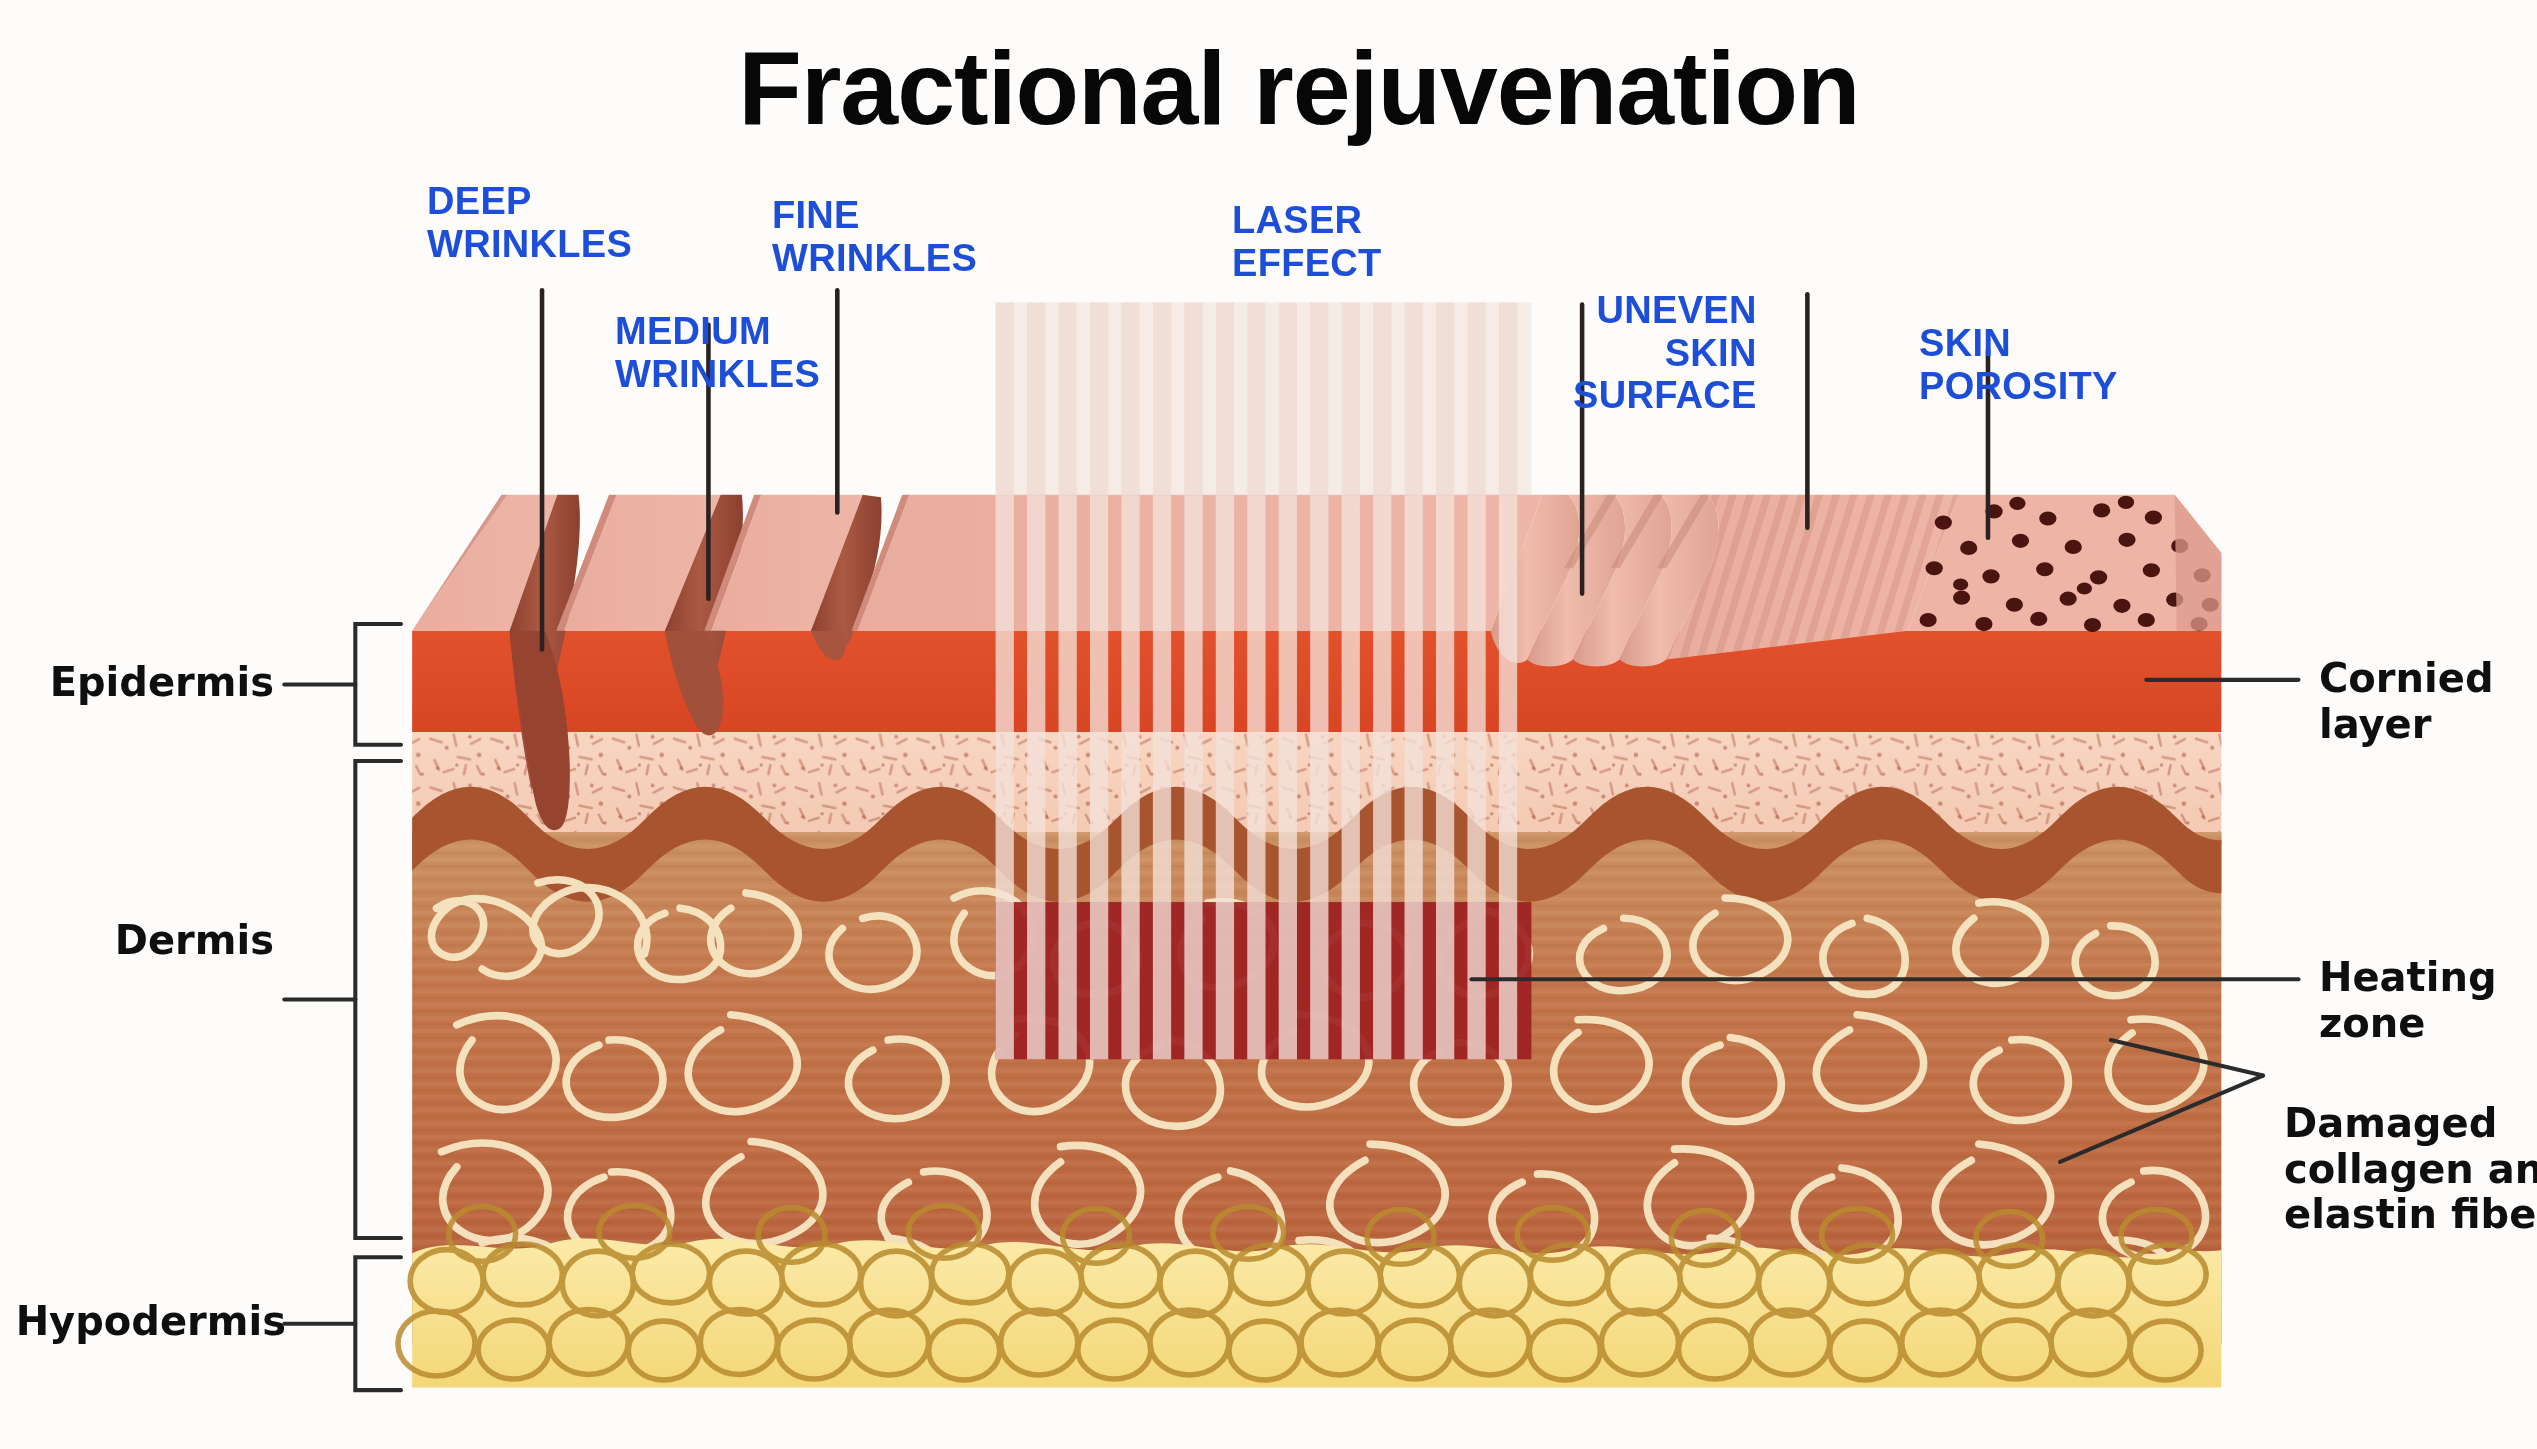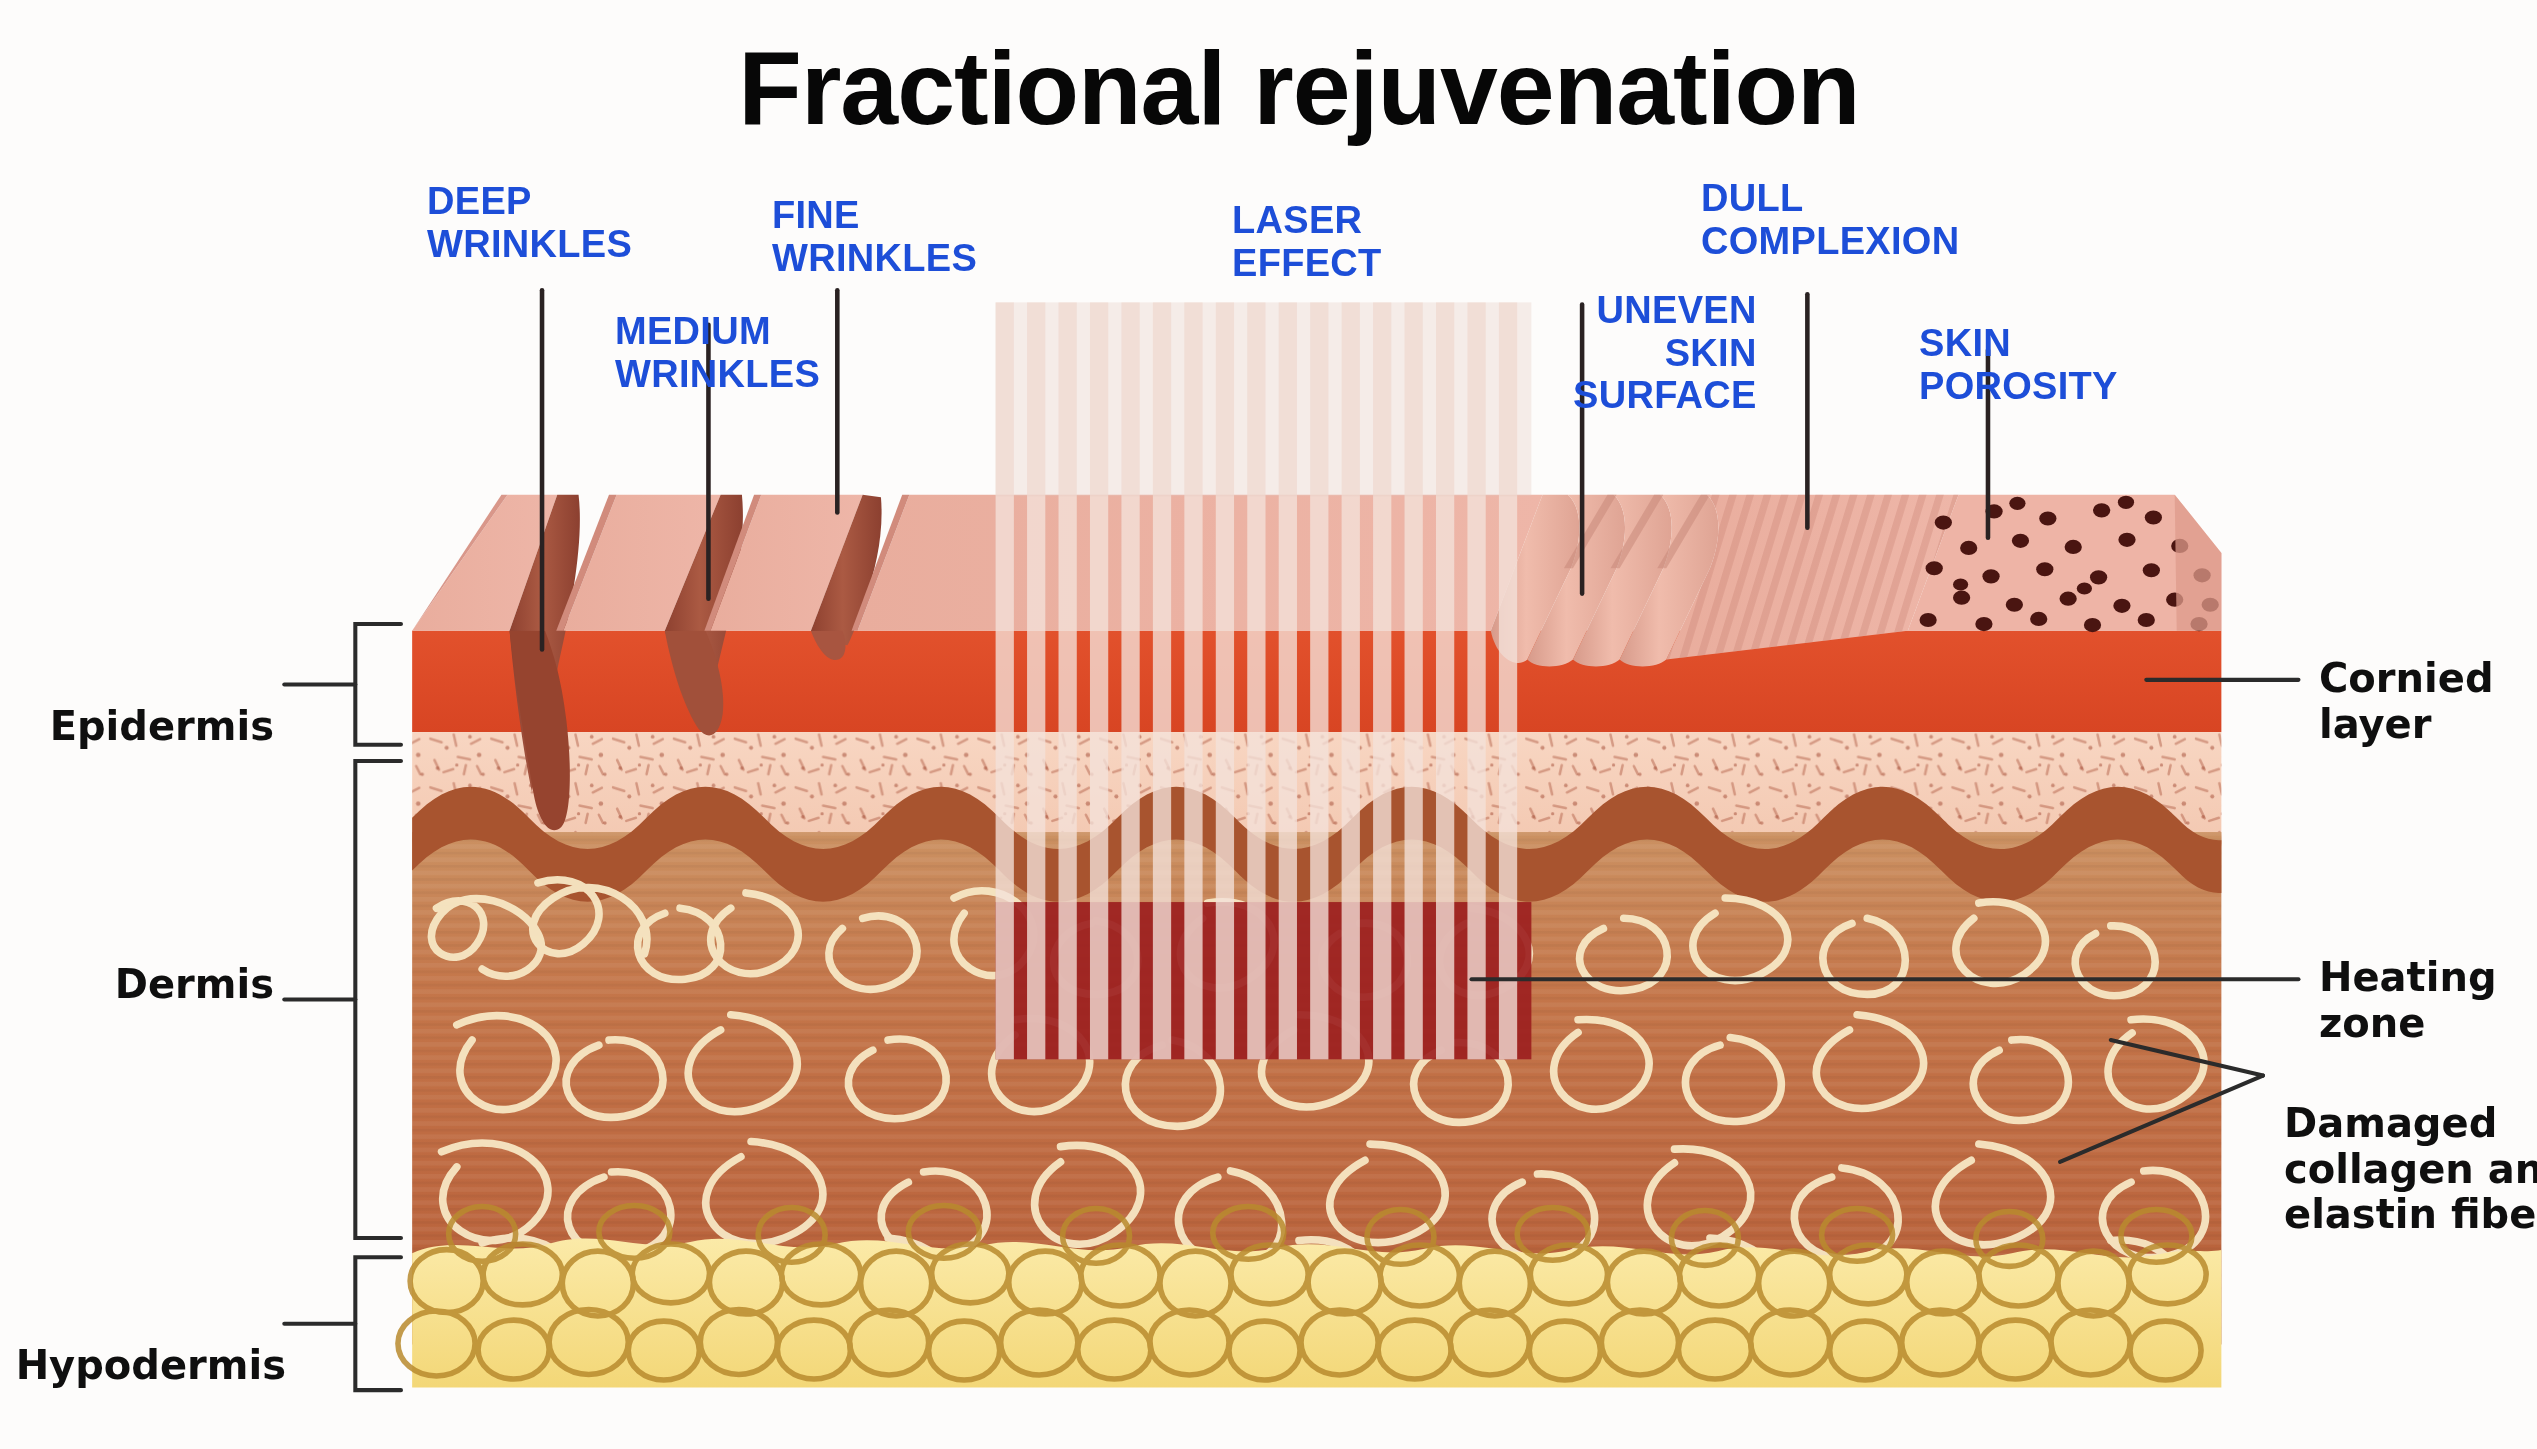--- a/index.html
+++ b/index.html
@@ -25,21 +25,21 @@
     font-family:"Liberation Sans","DejaVu Sans",sans-serif;
     text-transform:uppercase;white-space:pre-line;
   }
   .sidelabel{
     position:absolute;color:#0f0f0f;font-weight:700;
     font-size:40px;line-height:1.14;letter-spacing:0px;
     font-family:"DejaVu Sans","Liberation Sans",sans-serif;
     white-space:pre-line;
   }
   .sidelabel.right{text-align:left;}
-  .sidelabel.left{text-align:right;margin-top:44px;}
+  .sidelabel.left{text-align:right;}
 </style>
 </head>
 <body>
 
 <div id="stage">
 
   <div class="page-title">Fractional rejuvenation</div>
 
   <svg class="figure" viewBox="0 0 5120 2856">
     <defs>
@@ -499,22 +499,20 @@
   <div class="callout" style="left:772px;top:194px;">FINE
 WRINKLES</div>
 
   <div class="callout" style="left:1232px;top:199px;">LASER
 EFFECT</div>
 
   <div class="callout" style="left:1573px;top:289px;text-align:right;">UNEVEN
 SKIN
 SURFACE</div>
 
-  <div class="callout" style="left:1701px;top:177px;">DULL
-COMPLEXION</div>
 
   <div class="callout" style="left:1919px;top:322px;">SKIN
 POROSITY</div>
 
   <div class="sidelabel left" style="left:10px;top:660px;width:264px;">Epidermis</div>
 
   <div class="sidelabel left" style="left:10px;top:918px;width:264px;">Dermis</div>
 
   <div class="sidelabel left" style="left:12px;top:1299px;width:274px;">Hypodermis</div>
 

